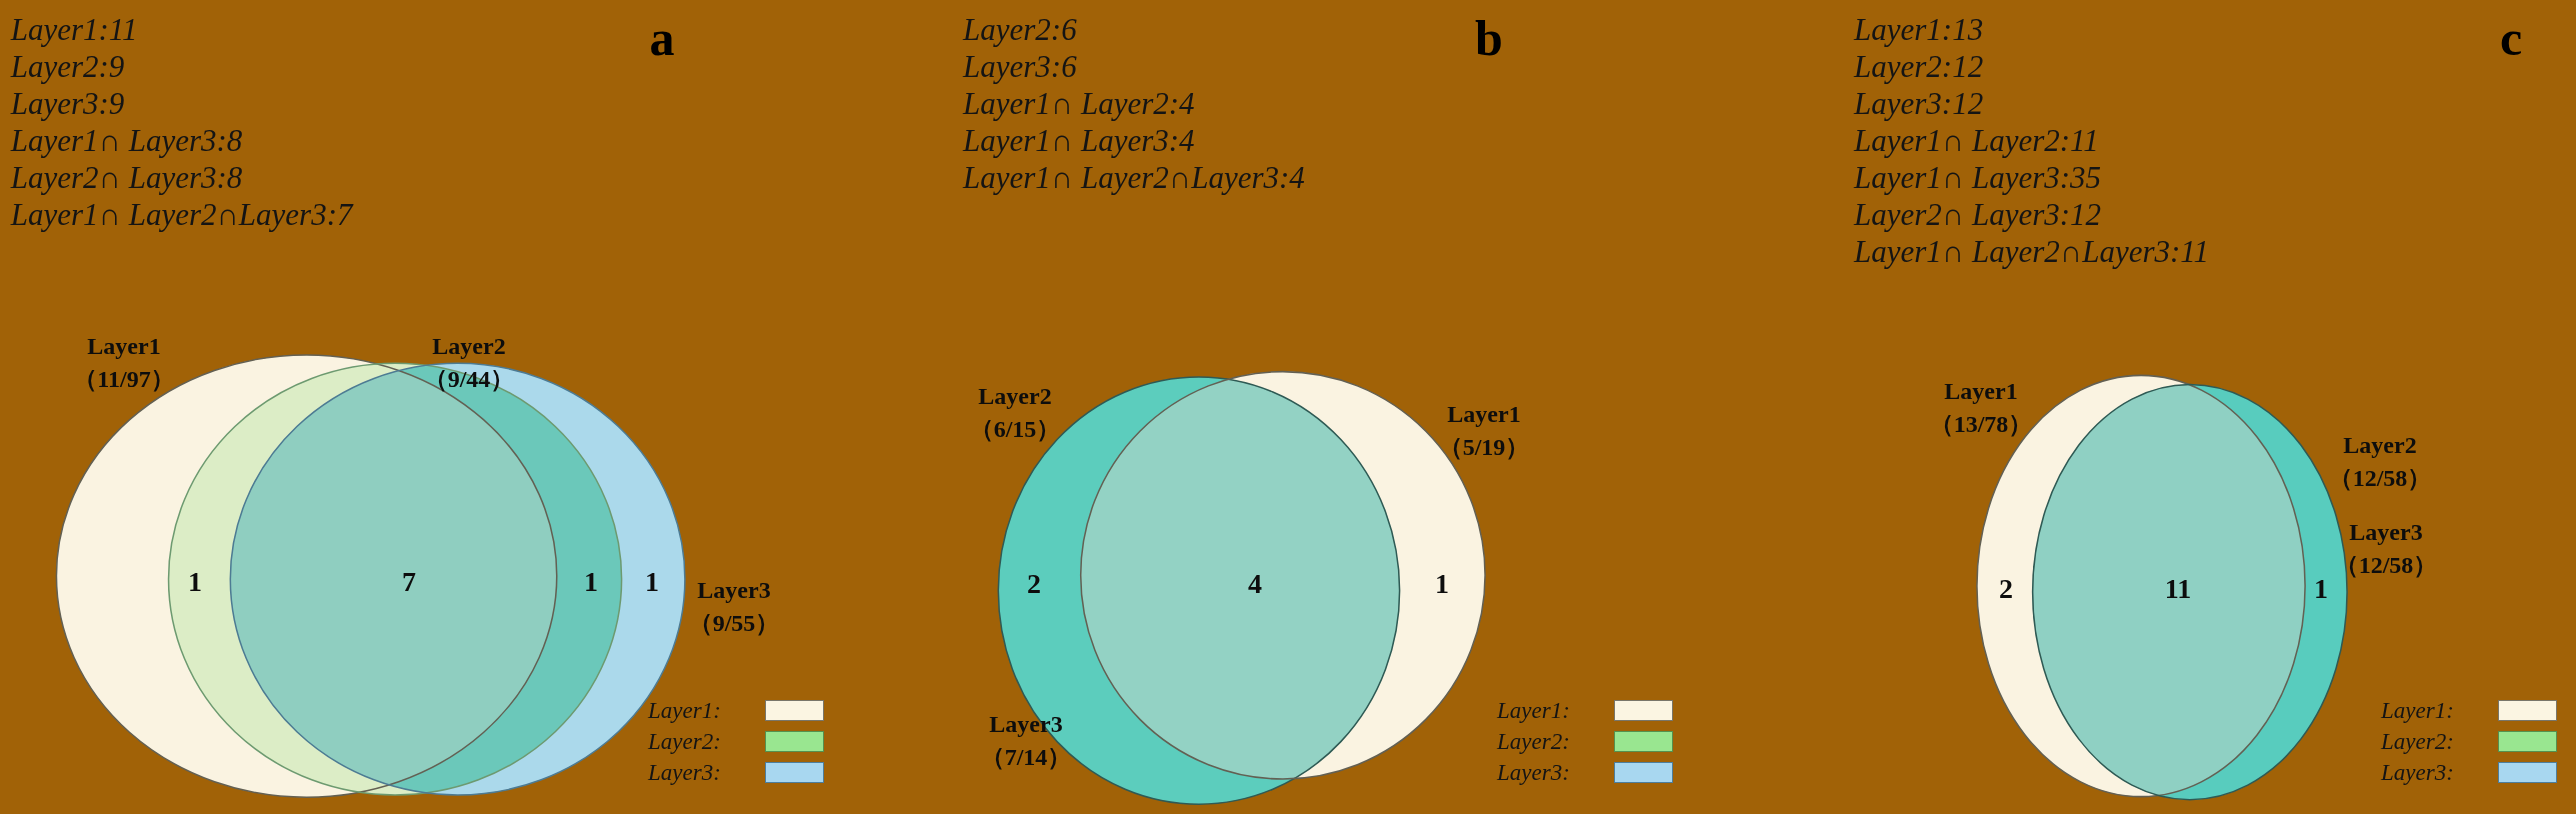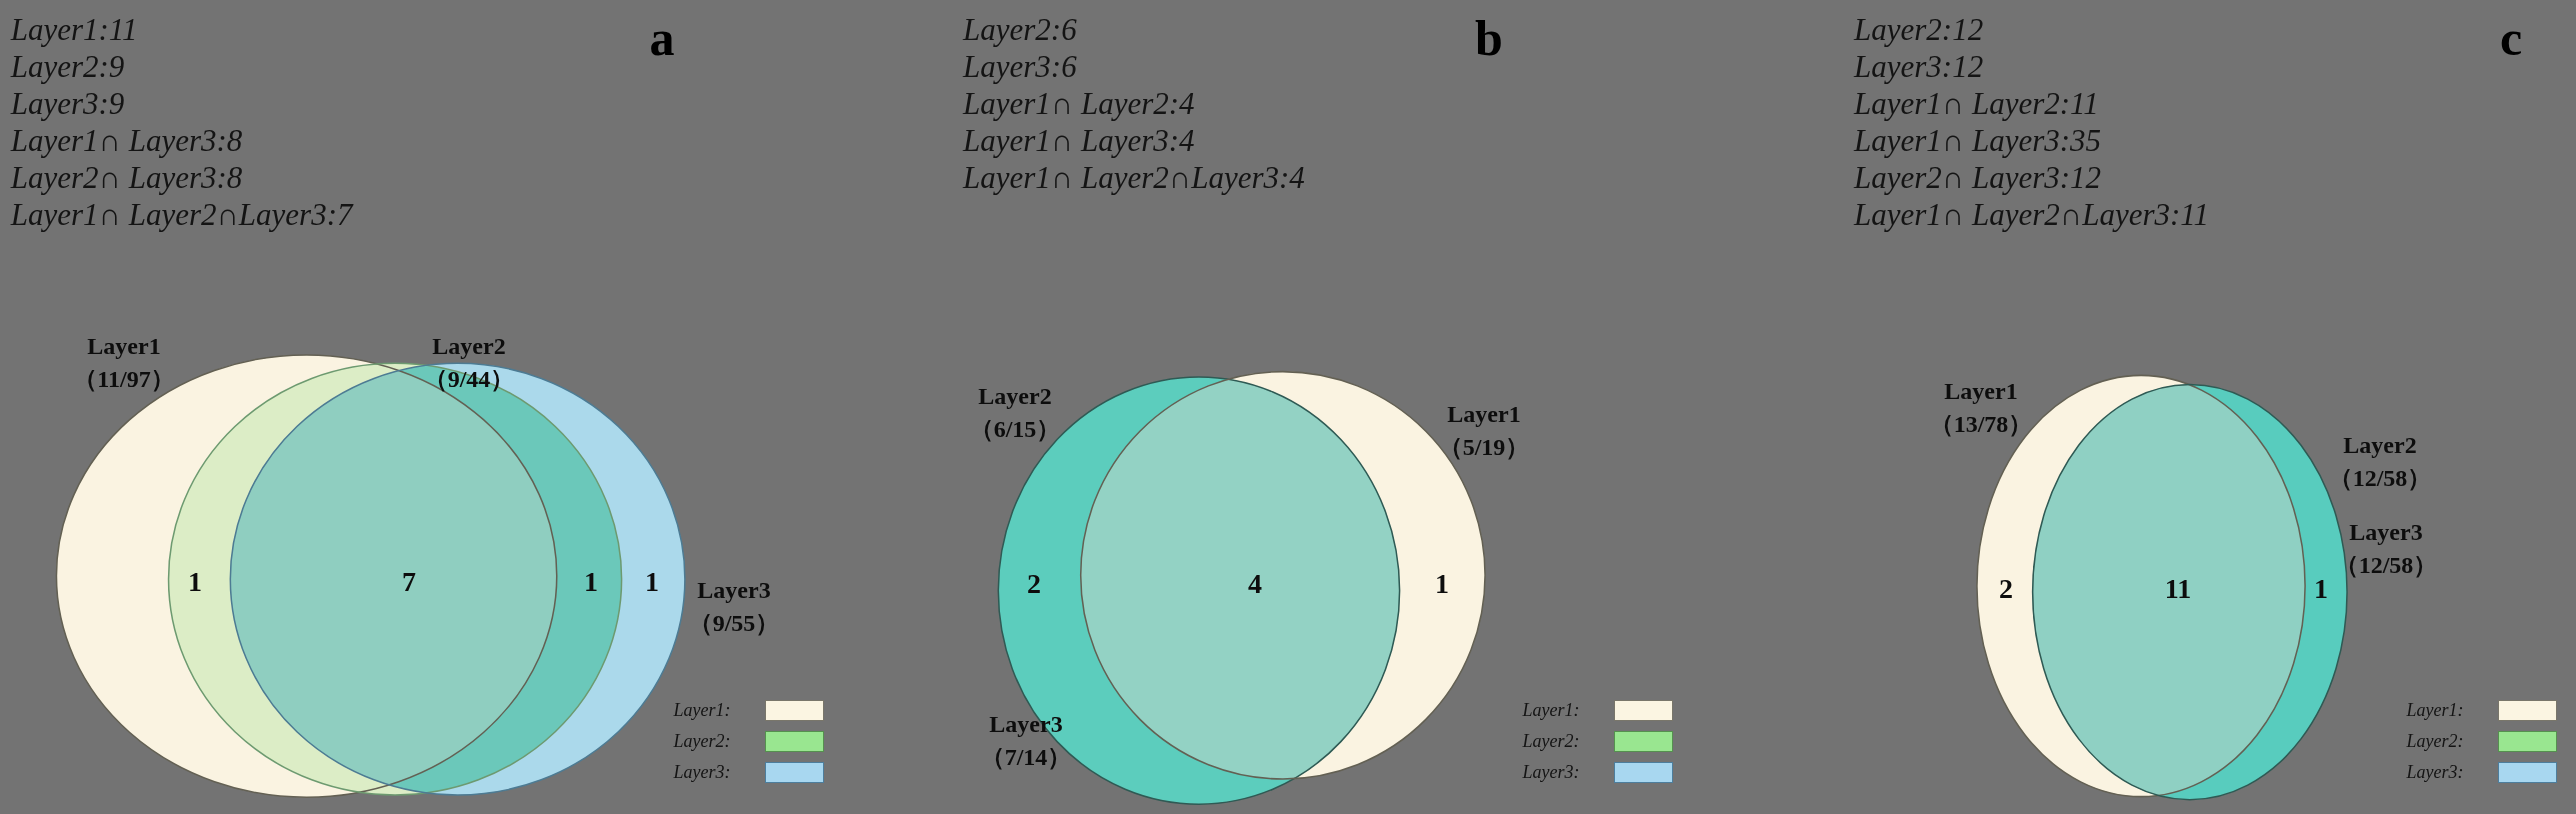--- a/index.html
+++ b/index.html
@@ -1,19 +1,19 @@
 <!DOCTYPE html>
 <html style="font-size:12.2px"><head>
 <meta charset="utf-8">
 <style>
   html,body{margin:0;padding:0;background:#ffffff;}
   #figure{
     position:relative;
     width:2576px;height:815px;
-    background:#737373;
+    background:#a16207;
     font-family:"Liberation Serif","DejaVu Serif",serif;
     color:#111111;
     overflow:hidden;
   }
   .stats{
     position:absolute;top:10.7px;
     font-style:italic;
     font-size:31px;
     line-height:37px;
     white-space:nowrap;
@@ -46,23 +46,23 @@
     color:#0d0d0d;
     white-space:nowrap;
   }
   .legend-row{
     position:absolute;
     display:flex;align-items:center;
     height:23px;
   }
   .legend-label{
     font-style:italic;
-    font-size:18px;
+    font-size:23px;
     width:108px;
-    text-align:center;
+    text-align:left;
     white-space:nowrap;
     color:#141414;
   }
   .legend-swatch{
     display:inline-block;
     width:59px;height:20.6px;
     margin-left:9.2px;
     border:1.5px solid #6a6a5c;
     box-sizing:border-box;
   }
@@ -191,20 +191,21 @@
   <div class="legend-row" style="left:1497px;top:730px;">
     <span class="legend-label">Layer2:</span>
     <span class="legend-swatch" style="background:#99e690;border-color:#55914f;"></span>
   </div>
   <div class="legend-row" style="left:1497px;top:761px;">
     <span class="legend-label">Layer3:</span>
     <span class="legend-swatch" style="background:#a8d7f0;border-color:#4d7e9d;"></span>
   </div>
 
   <div class="stats" style="left:1854px;">
+    <div>Layer1:13</div>
     <div>Layer2:12</div>
     <div>Layer3:12</div>
     <div>Layer1∩ Layer2:11</div>
     <div>Layer1∩ Layer3:35</div>
     <div>Layer2∩ Layer3:12</div>
     <div>Layer1∩ Layer2∩Layer3:11</div>
   </div>
   <div class="panel-letter" style="left:2511px;">c</div>
 
   <svg class="venn-svg" style="left:1777px;" width="799" height="487" viewBox="0 0 1047 638">

